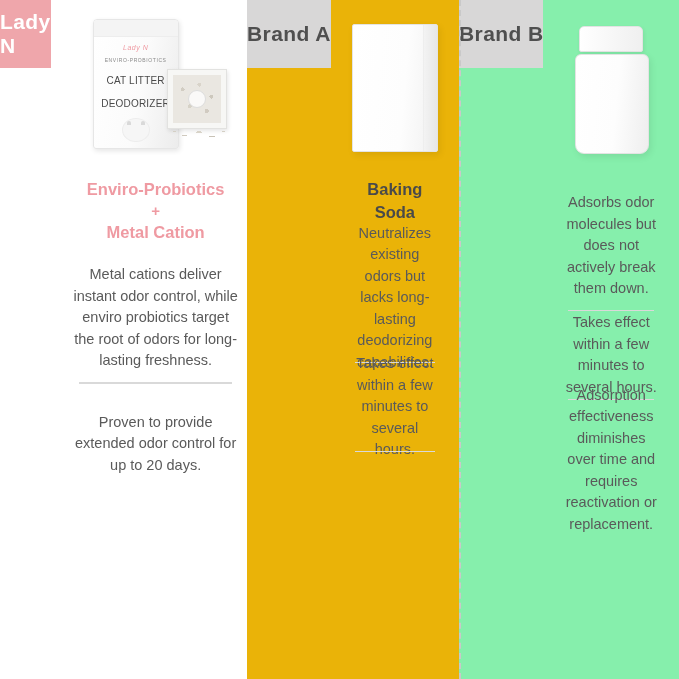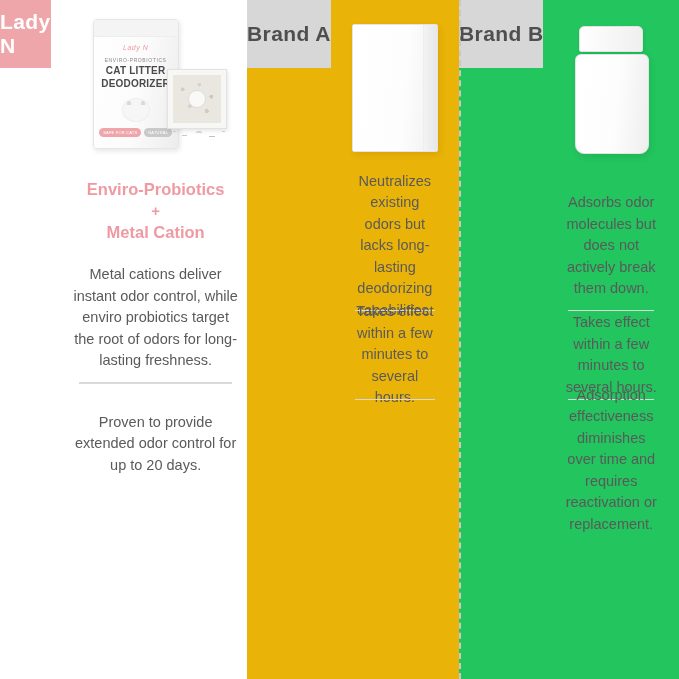--- a/index.html
+++ b/index.html
@@ -31,21 +31,21 @@
   .col-lady {
     width: 247px;
     background: #ffffff;
   }
   .col-a {
     width: 212px;
     background: #eab308;
   }
   .col-b {
     width: 220px;
-    background: #22c55e;
+    background: #86efac;
   }
 
   
   .col-b::before {
     content: "";
     position: absolute;
     left: 0;
     top: 0;
     bottom: 0;
     border-left: 2px dashed #c9c9c9;
@@ -123,24 +123,24 @@
   .pouch-sub {
     text-align: center;
     font-size: 5px;
     color: #8a8a8a;
     letter-spacing: 0.6px;
     margin-top: 6px;
   }
   .pouch-title {
     text-align: center;
     font-size: 10px;
-    font-weight: bold;
+    font-weight: normal;
     color: #4a4a4a;
     line-height: 11px;
-    margin-top: 2px;
+    margin-top: 12px;
     letter-spacing: 0.2px;
   }
   .pouch-cat {
     width: 26px;
     height: 22px;
     margin: 9px auto 0;
     border-radius: 50%;
     background: #f6f6f6;
     border: 1px solid #ededed;
     position: relative;
@@ -363,20 +363,24 @@
   </div>
 
   <div class="column col-a">
     <div class="header header-grey">Brand A</div>
     <div class="body">
 
       <div class="visual">
         <div class="box"></div>
       </div>
 
+      <div class="ingredient ingredient-dark">
+        <div>Baking</div>
+        <div>Soda</div>
+      </div>
 
       <div class="spacer-top"></div>
 
       <div class="cell cell-1">
         <div class="desc">Neutralizes existing odors but lacks long-lasting deodorizing capabilities.</div>
       </div>
       <div class="rule"></div>
       <div class="cell cell-2">
         <div class="desc">Takes effect within a few minutes to several hours.</div>
       </div>

